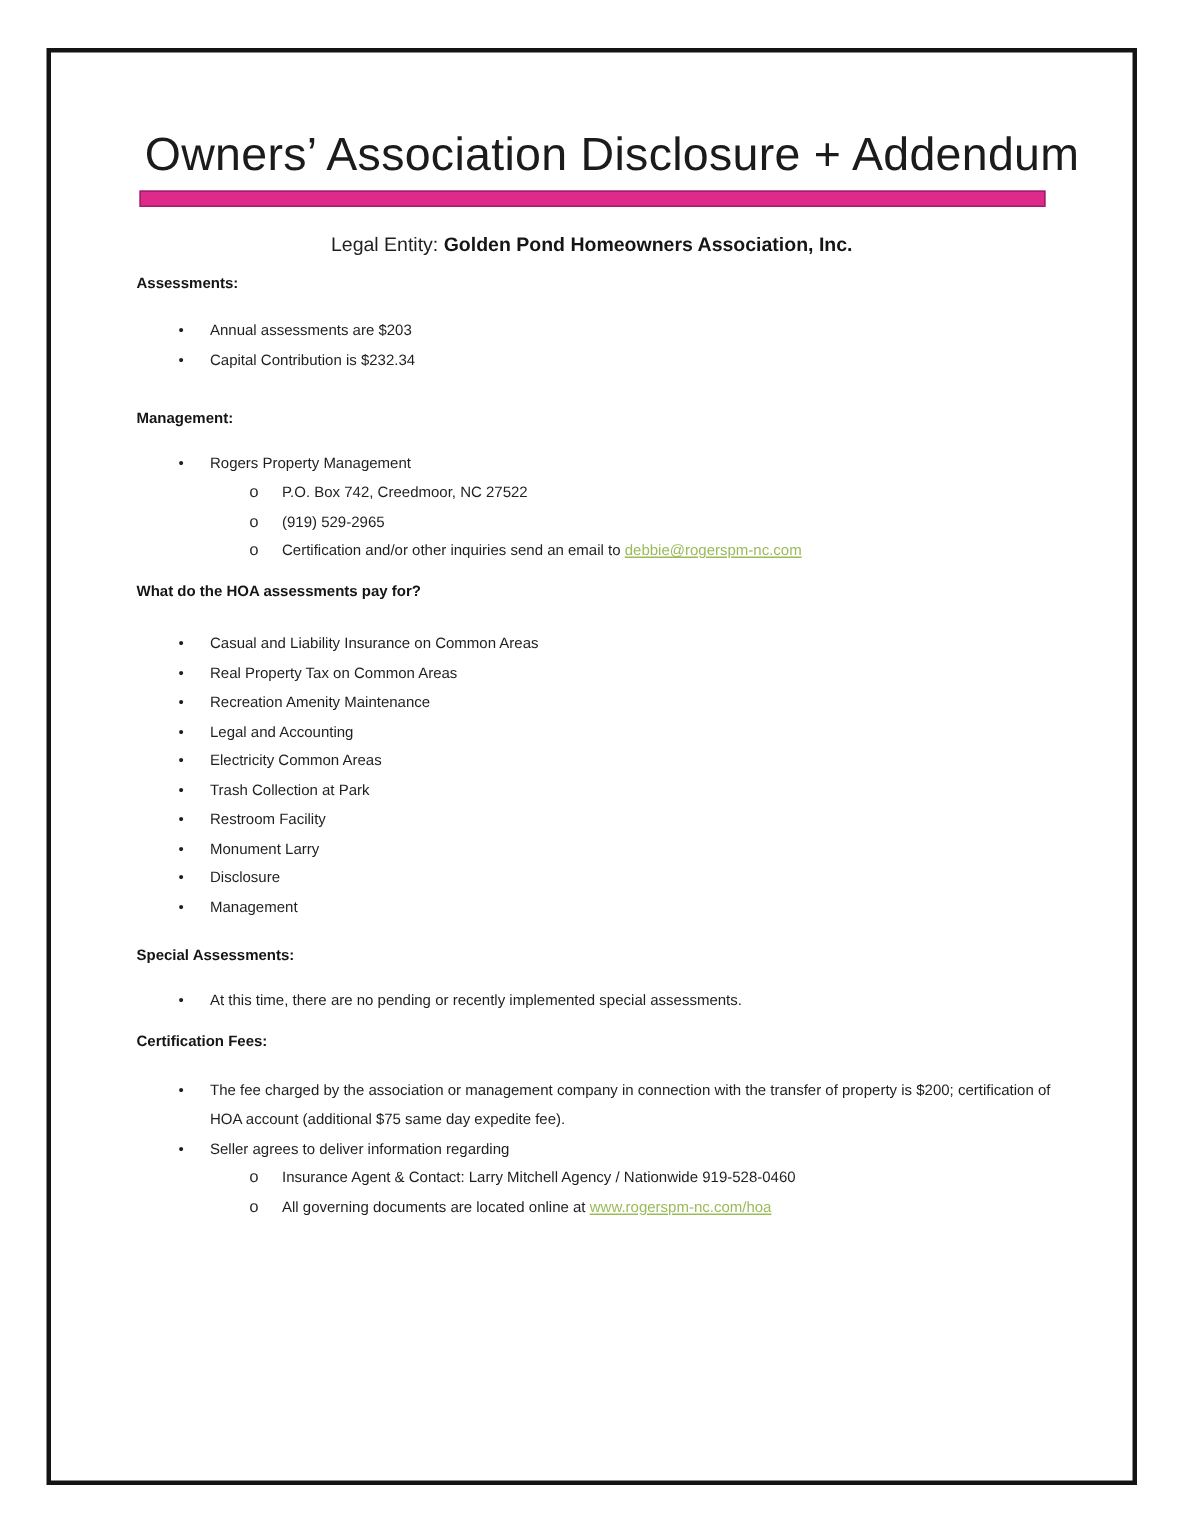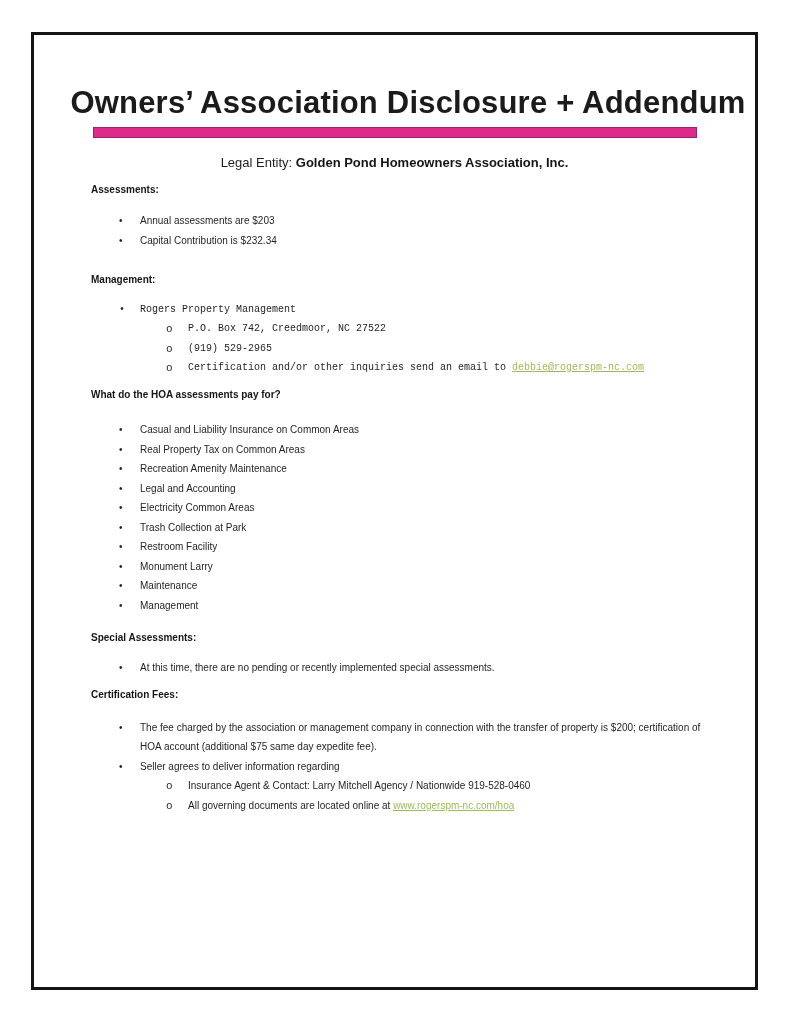--- a/index.html
+++ b/index.html
@@ -28,21 +28,21 @@
     width: 727px;
     height: 958px;
     border: 3px solid #141414;
     box-sizing: border-box;
     background: #ffffff;
   }
   .title {
     margin: 50px 0 0 0;
     text-align: center;
     font-size: 31px;
-    font-weight: 700;
+    font-weight: 400;
     line-height: 36px;
     color: #1b1b1b;
     letter-spacing: 0.2px;
     padding-left: 27px;
   }
   .accent-bar {
     width: 604px;
     height: 11px;
     margin: 6px auto 0 auto;
     background: var(--accent);
@@ -67,21 +67,21 @@
     line-height: 19.5px;
     margin: 0;
   }
   .h-assess  { margin-top: 7px; }
   .h-mgmt    { margin-top: 20px; }
   .h-hoa     { margin-top: 7px; }
   .h-special { margin-top: 13px; }
   .h-cert    { margin-top: 8px; }
   .list { margin: 0; }
   .mt-assess  { margin-top: 12px; }
-  .mt-mgmt    { margin-top: 10px; font-family: Liberation Mono, monospace; }
+  .mt-mgmt    { margin-top: 10px; }
   .mt-hoa     { margin-top: 16px; }
   .mt-special { margin-top: 10px; }
   .mt-cert    { margin-top: 13px; }
   .row1 {
     position: relative;
     padding-left: 49px;
     line-height: 19.5px;
   }
   .row1::before {
     content: "\2022";
@@ -140,21 +140,21 @@
     <p class="h h-hoa">What do the HOA assessments pay for?</p>
     <div class="list mt-hoa">
       <div class="row1"><span>Casual and Liability Insurance on Common Areas</span></div>
       <div class="row1"><span>Real Property Tax on Common Areas</span></div>
       <div class="row1"><span>Recreation Amenity Maintenance</span></div>
       <div class="row1"><span>Legal and Accounting</span></div>
       <div class="row1"><span>Electricity Common Areas</span></div>
       <div class="row1"><span>Trash Collection at Park</span></div>
       <div class="row1"><span>Restroom Facility</span></div>
       <div class="row1"><span>Monument Larry</span></div>
-      <div class="row1"><span>Maintenance</span></div>
+      <div class="row1"><span>Disclosure</span></div>
       <div class="row1"><span>Management</span></div>
     </div>
 
     <p class="h h-special">Special Assessments:</p>
     <div class="list mt-special">
       <div class="row1"><span>At this time, there are no pending or recently implemented special assessments.</span></div>
     </div>
 
     <p class="h h-cert">Certification Fees:</p>
     <div class="list mt-cert">

